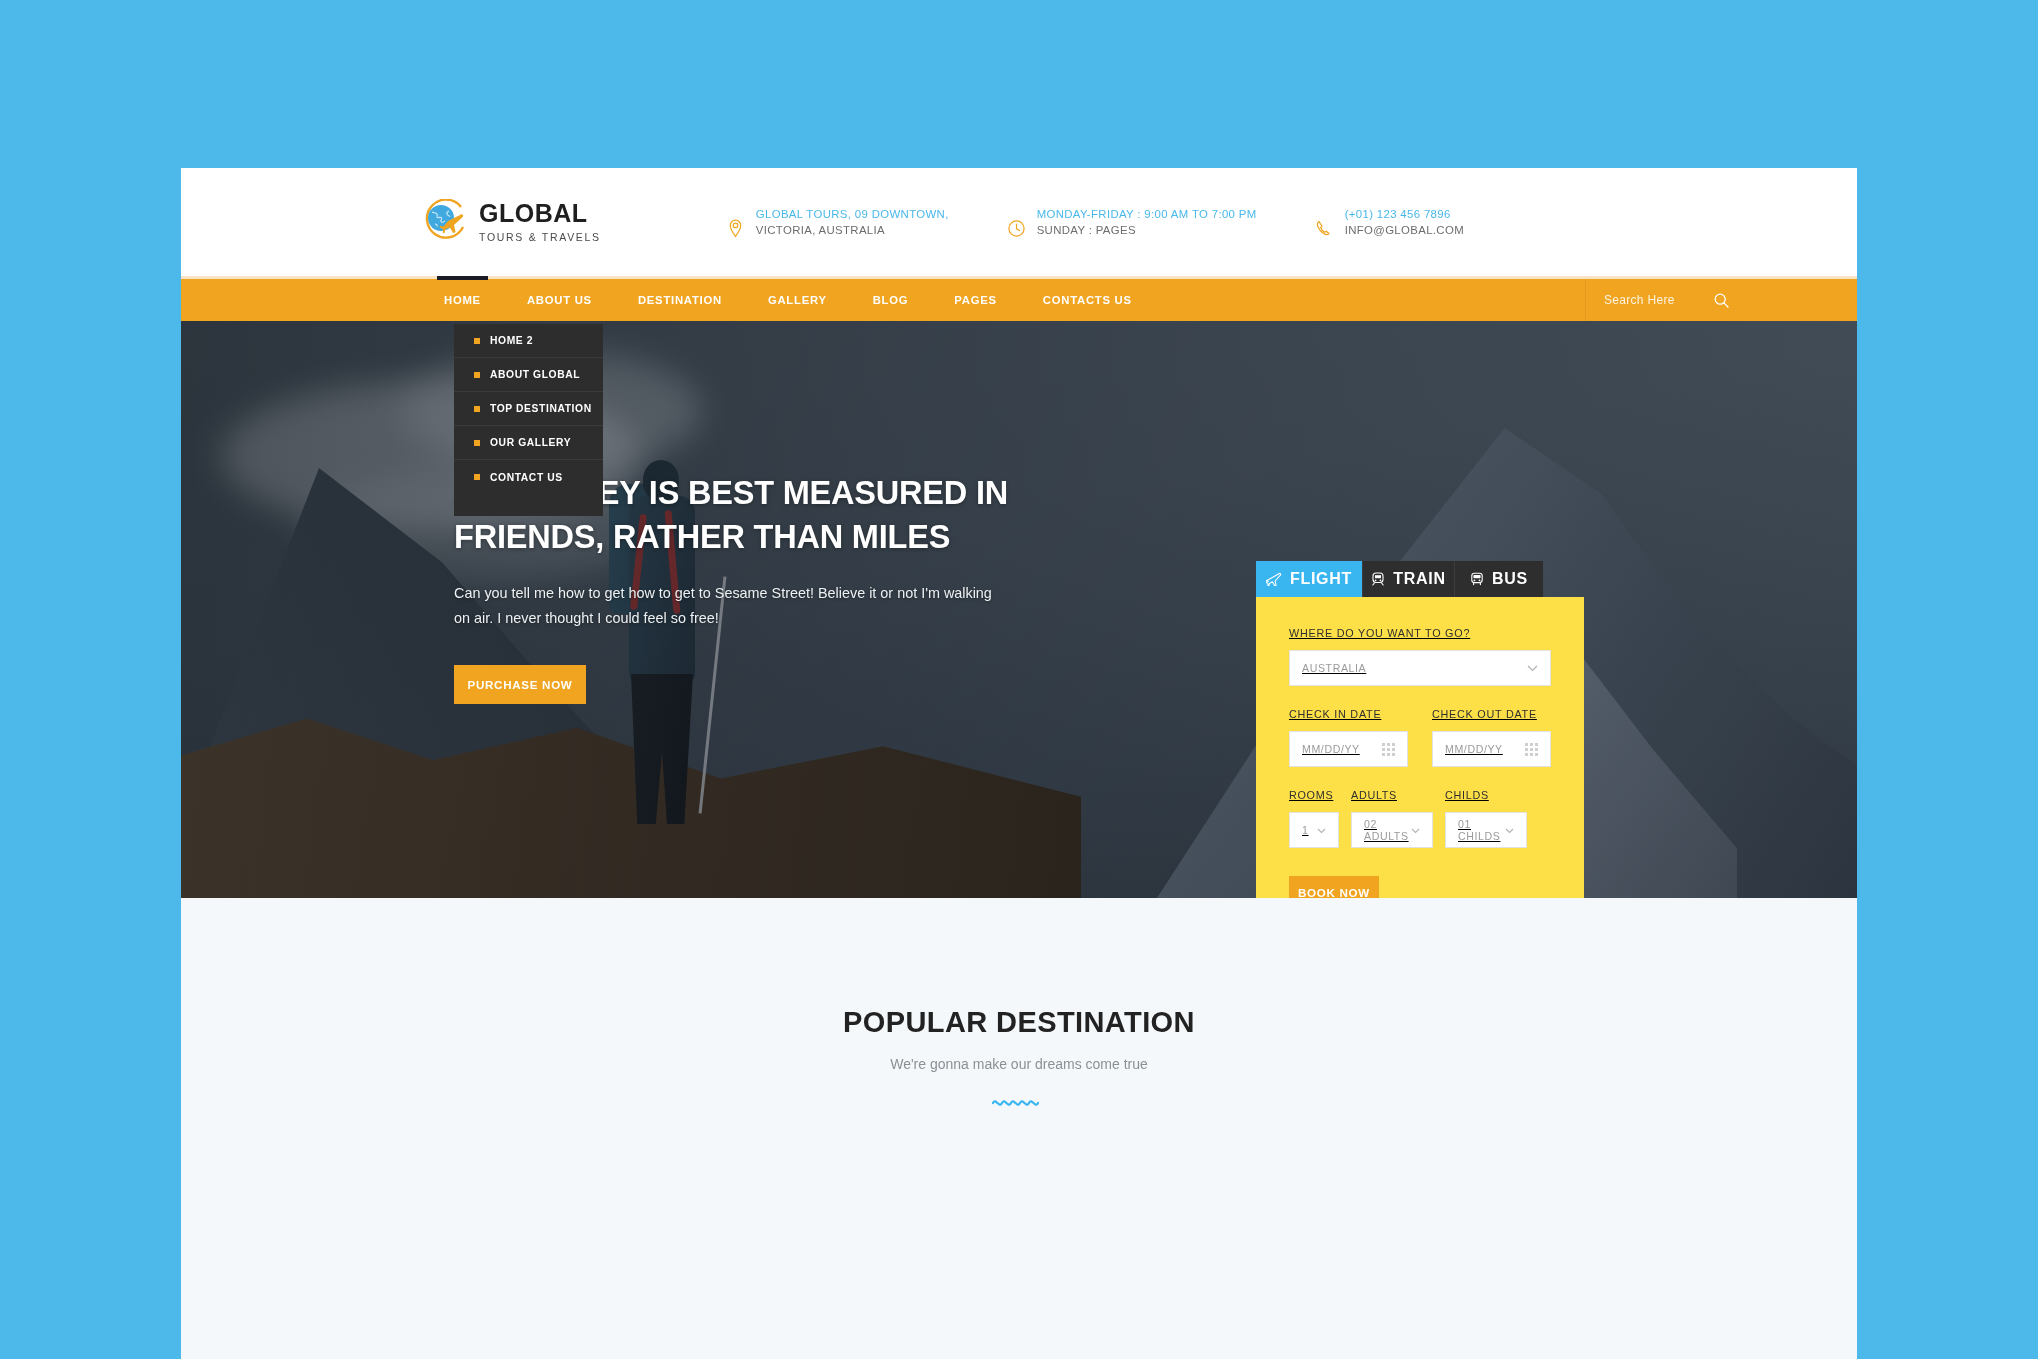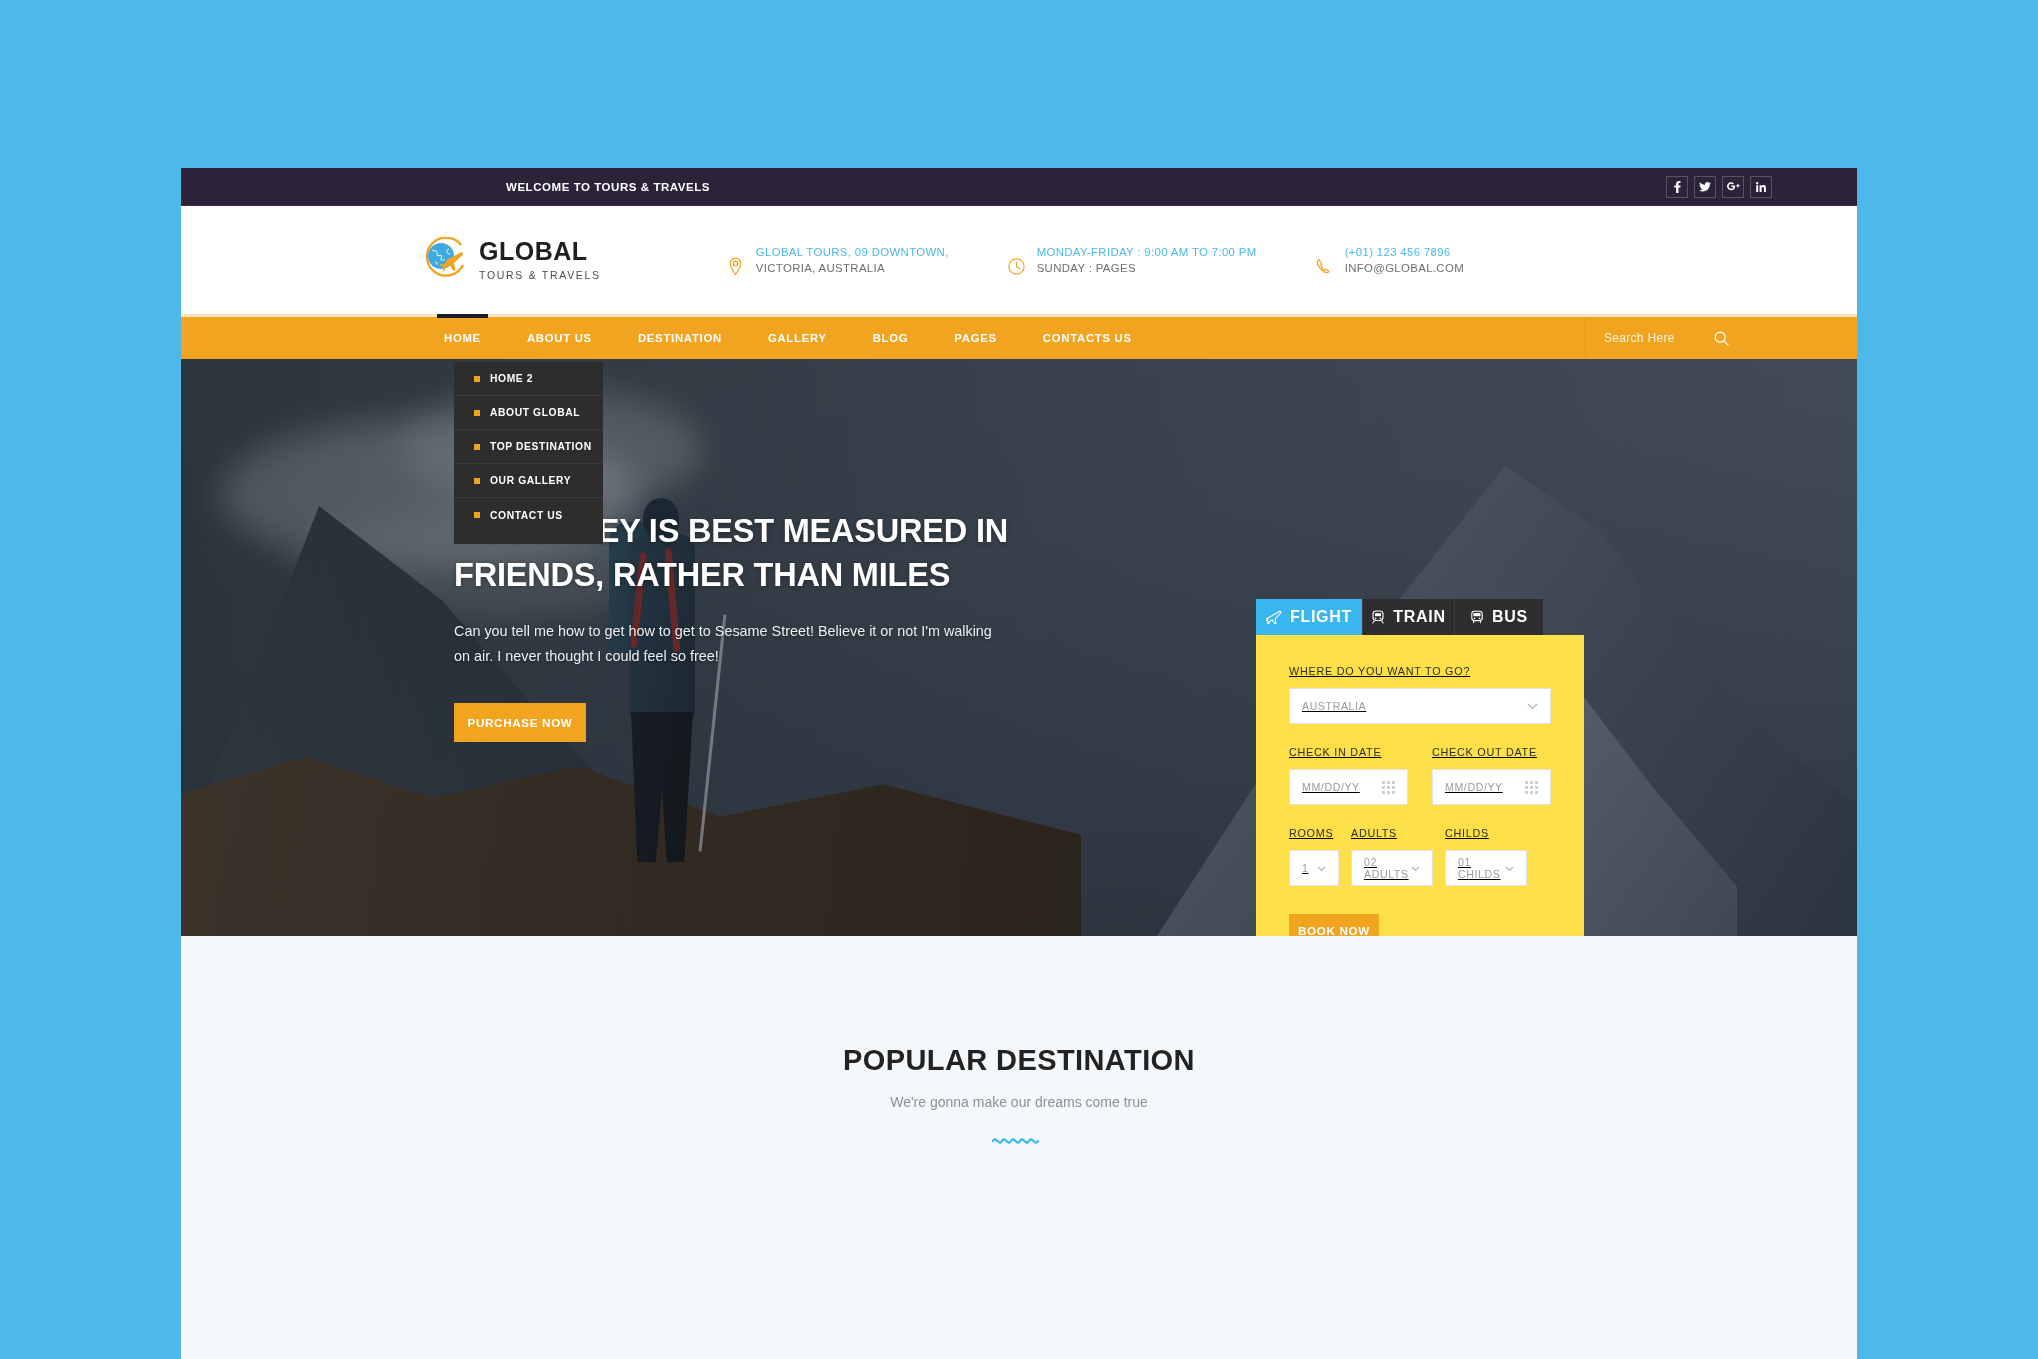--- a/index.html
+++ b/index.html
@@ -94,21 +94,21 @@
   .search-input::placeholder { color: #fdf3e2; opacity: 1; }
   .search-icon-btn {
     width: 30px; display:flex; align-items:center; justify-content:center;
     cursor: pointer;
   }
 
   
   .dropdown {
     position: absolute; left: 273px; top: 45px;
     width: 149px; background: #2d2d2d; z-index: 40;
-    padding-bottom: 12px;
+    padding-bottom: 22px;
   }
   .dd-item {
     display: flex; align-items: center; gap: 10px;
     height: 34px; padding: 0 0 0 20px;
     border-bottom: 1px solid #3a3a3a; cursor: pointer;
   }
   .dd-item:last-child { border-bottom: 0; }
   .dd-bullet { width: 6px; height: 6px; background: #f0a41f; flex: none; }
   .dd-label {
     color: #ffffff; font-size: 10.3px; font-weight: 700; letter-spacing: 0.6px;
@@ -249,45 +249,20 @@
     font-size: 29px; font-weight: 700; color: #222; letter-spacing: 0.4px;
   }
   .sec-sub { font-size: 14px; color: #8a9196; margin-top: 17px; }
   .wave { margin-top: 22px; }
 </style>
 </head>
 <body>
 
 <div class="page-frame">
 
-  <div class="topbar">
-    <div class="topbar-welcome">WELCOME TO TOURS &amp; TRAVELS</div>
-    <div class="social-wrap">
-      <a class="social-btn">
-        <svg width="7" height="12" viewBox="0 0 7 12">
-            <path d="M4.5 12V6.5h1.8l.3-2.1H4.5V3.1c0-.6.2-1 1-1h1V.1C6.3.1 5.6 0 4.8 0 3.2 0 2.1 1 2.1 2.8v1.6H.3v2.1h1.8V12z"></path>
-          </svg>
-      </a>
-      <a class="social-btn">
-        <svg width="12" height="10" viewBox="0 0 12 10">
-            <path d="M12 1.2c-.4.2-.9.3-1.4.4.5-.3.9-.8 1.1-1.4-.5.3-1 .5-1.6.6C9.6.3 9 0 8.3 0 7 0 5.9 1.1 5.9 2.4c0 .2 0 .4.1.5C4 2.8 2.1 1.8.9.3.7.7.6 1.1.6 1.5c0 .8.4 1.6 1.1 2-.4 0-.8-.1-1.1-.3 0 1.2.8 2.2 1.9 2.4-.2.1-.4.1-.6.1-.2 0-.3 0-.5-.1.3 1 1.2 1.7 2.3 1.7-.8.7-1.9 1.1-3 1.1H0c1.1.7 2.4 1.1 3.8 1.1 4.5 0 7-3.8 7-7v-.3c.5-.4.9-.8 1.2-1.3z"></path>
-          </svg>
-      </a>
-      <a class="social-btn">
-        <svg width="13" height="9" viewBox="0 0 13 9">
-            <path d="M4.2 3.7v1.4h2.3c-.1.6-.7 1.7-2.3 1.7-1.4 0-2.5-1.1-2.5-2.5S2.8 1.8 4.2 1.8c.8 0 1.3.3 1.6.6l1.1-1C6.2.7 5.3.3 4.2.3 1.9.3 0 2.1 0 4.3s1.9 4 4.2 4c2.4 0 4-1.7 4-4.1 0-.3 0-.5-.1-.7H4.2zM11.4 3.3V2.1h-1v1.2h-1.2v1h1.2v1.2h1V4.3h1.2v-1h-1.2z"></path>
-          </svg>
-      </a>
-      <a class="social-btn">
-        <svg width="10" height="10" viewBox="0 0 10 10">
-            <path d="M2.2 10H.2V3.3h2V10zM1.2 2.4C.5 2.4 0 1.9 0 1.2S.5 0 1.2 0s1.2.5 1.2 1.2-.5 1.2-1.2 1.2zM10 10H8V6.7c0-.8 0-1.8-1.1-1.8s-1.3.9-1.3 1.8V10h-2V3.3h1.9v.9h.1c.3-.5.9-1.1 1.9-1.1 2 0 2.4 1.3 2.4 3.1V10z"></path>
-          </svg>
-      </a>
-    </div>
-  </div>
 
   <div class="header">
     <div class="logo-block">
       <div class="logo-mark">
         <svg width="50" height="46" viewBox="0 0 50 46">
           <path d="M40 8 A19 19 0 1 0 42 28" fill="none" stroke="#f0a41f" stroke-width="2.4"></path>
           <circle cx="20" cy="19" r="13" fill="#3fa9e0"></circle>
           <path d="M11 13c2 1 4 .5 5 2s-1 3 .5 3.5 3-1 4 .2-1.5 2.8-.5 4 3 .4 3.8-1M28 12c-1.5.6-2.5 2-2 3.4s2.5 1 3 2.4M14 25c1.5 0 2.5 1.3 2.2 2.6" stroke="#eaf6fd" stroke-width="1.1" fill="none" opacity=".85"></path>
           <path d="M27 22l13-6.5c1.6-.8 3 1.3 1.7 2.5L33 26l1.5 7-2.2 1.2-3.6-6-4.5 2.4-.6 3.2-1.6.6-.2-4.1-3.3-2.1.9-1.5 3.2.9z" fill="#f0a41f"></path>
         </svg>

